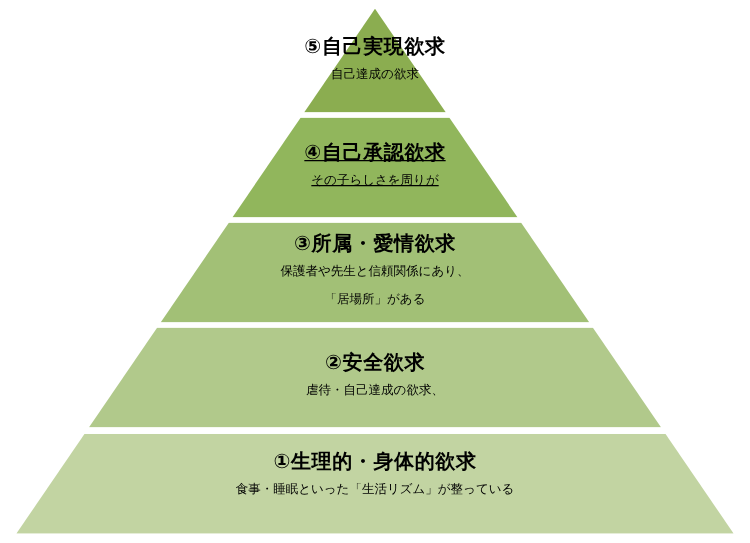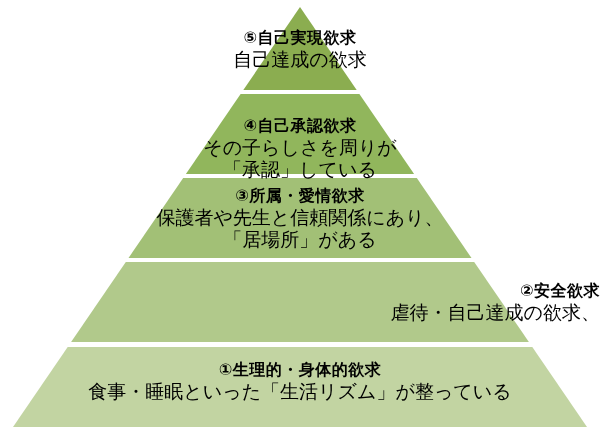--- a/index.html
+++ b/index.html
@@ -31,31 +31,31 @@
     width: 600px;
     display: flex;
     flex-direction: column;
     align-items: center;
     justify-content: center;
     text-align: center;
     color: #000000;
     line-height: 22px;
   }
   .lt-1 { top: 7px;   height: 83px; }
-  .lt-2 { top: 108px;  height: 80px; }
+  .lt-2 { top: 94px;  height: 80px; text-decoration: underline; }
   .lt-3 { top: 178px; height: 80px; }
-  .lt-4 { top: 262px; height: 80px; align-items: flex-end; }
+  .lt-4 { top: 262px; height: 80px; }
   .lt-5 { top: 347px; height: 68px; }
   .level-heading {
     font-size: 16px;
     font-weight: bold;
     letter-spacing: 0.5px;
   }
   .level-line {
-    font-size: 19px;
+    font-size: 10px;
   }
 </style>
 </head>
 <body>
 
 <div class="canvas">
 
   <div class="band band-1" style="background: rgb(139, 173, 80);"></div>
   <div class="band band-2" style="background: rgb(145, 182, 92);"></div>
   <div class="band band-3" style="background: rgb(162, 192, 118);"></div>
@@ -63,21 +63,20 @@
   <div class="band band-5" style="background: rgb(194, 212, 162);"></div>
 
   <div class="level-text lt-1">
     <span class="level-heading">⑤自己実現欲求</span>
     <span class="level-line">自己達成の欲求</span>
   </div>
 
   <div class="level-text lt-2">
     <span class="level-heading">④自己承認欲求</span>
     <span class="level-line">その子らしさを周りが</span>
-    <span class="level-line">「承認」している</span>
   </div>
 
   <div class="level-text lt-3">
     <span class="level-heading">③所属・愛情欲求</span>
     <span class="level-line">保護者や先生と信頼関係にあり、</span>
     <span class="level-line">「居場所」がある</span>
   </div>
 
   <div class="level-text lt-4">
     <span class="level-heading">②安全欲求</span>

